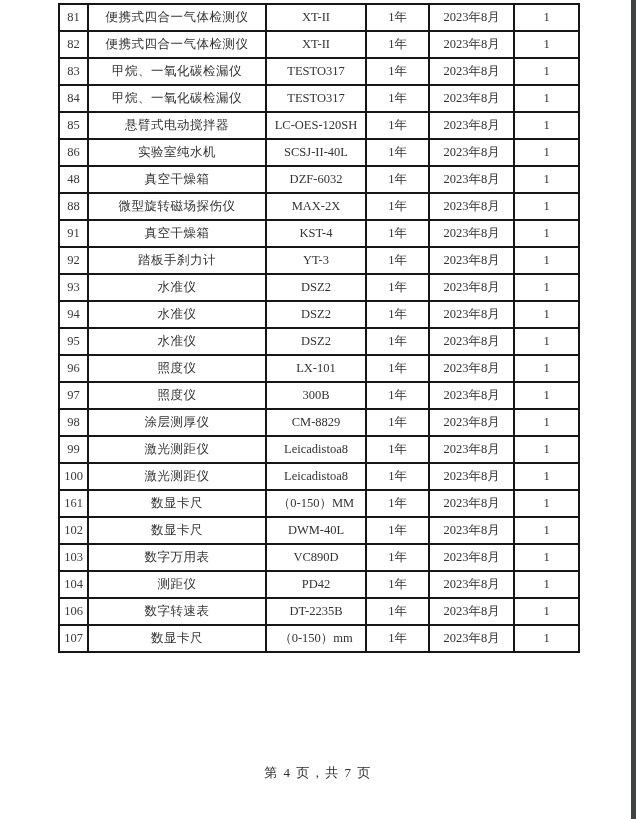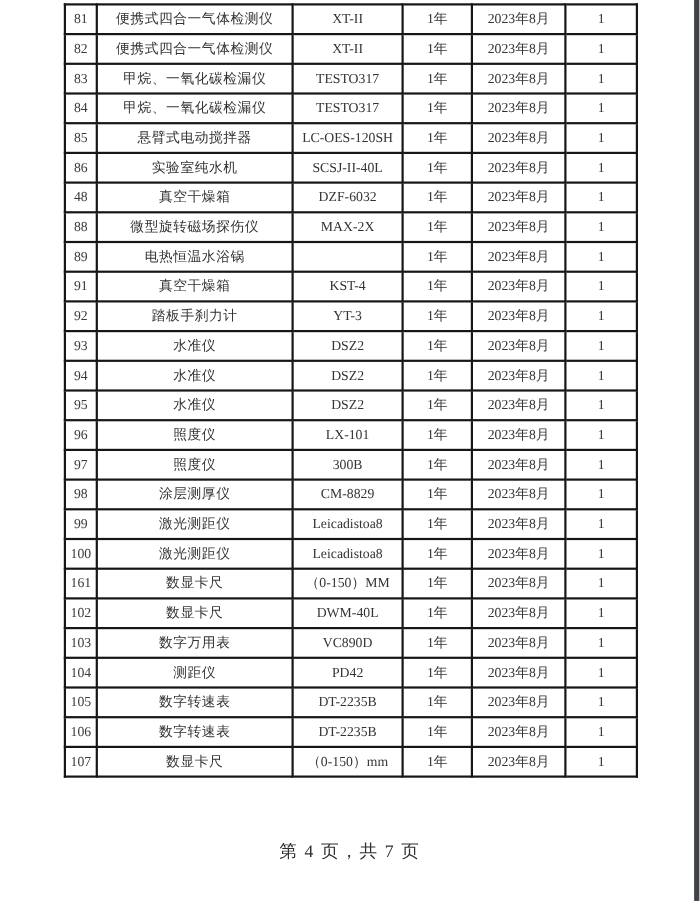--- a/index.html
+++ b/index.html
@@ -49,21 +49,21 @@
   td.c-model { font-size: 12px; }
   td.c-period{ font-size: 12.5px; }
   td.c-date  { font-size: 12.5px; border-radius: 13px; }
   td.c-qty   { font-size: 12px; }
   .footer {
     position: absolute;
     left: 58px;
     top: 764px;
     width: 520px;
     text-align: center;
-    font-size: 16px;
+    font-size: 13px;
     letter-spacing: 1.5px;
     color: #2f2f2f;
   }
   .viewer-edge {
     position: absolute;
     right: 0;
     top: 0;
     width: 5px;
     height: 819px;
     background: #3f4347;
@@ -143,28 +143,20 @@
   </tr>
           <tr>
     <td class="c-index">88</td>
     <td class="c-name">微型旋转磁场探伤仪</td>
     <td class="c-model">MAX-2X</td>
     <td class="c-period">1年</td>
     <td class="c-date">2023年8月</td>
     <td class="c-qty">1</td>
   </tr>
           <tr>
-    <td class="c-index">89</td>
-    <td class="c-name">电热恒温水浴锅</td>
-    <td class="c-model"></td>
-    <td class="c-period">1年</td>
-    <td class="c-date">2023年8月</td>
-    <td class="c-qty">1</td>
-  </tr>
-          <tr>
     <td class="c-index">91</td>
     <td class="c-name">真空干燥箱</td>
     <td class="c-model">KST-4</td>
     <td class="c-period">1年</td>
     <td class="c-date">2023年8月</td>
     <td class="c-qty">1</td>
   </tr>
           <tr>
     <td class="c-index">92</td>
     <td class="c-name">踏板手刹力计</td>
@@ -263,28 +255,20 @@
   </tr>
           <tr>
     <td class="c-index">104</td>
     <td class="c-name">测距仪</td>
     <td class="c-model">PD42</td>
     <td class="c-period">1年</td>
     <td class="c-date">2023年8月</td>
     <td class="c-qty">1</td>
   </tr>
           <tr>
-    <td class="c-index">105</td>
-    <td class="c-name">数字转速表</td>
-    <td class="c-model">DT-2235B</td>
-    <td class="c-period">1年</td>
-    <td class="c-date">2023年8月</td>
-    <td class="c-qty">1</td>
-  </tr>
-          <tr>
     <td class="c-index">106</td>
     <td class="c-name">数字转速表</td>
     <td class="c-model">DT-2235B</td>
     <td class="c-period">1年</td>
     <td class="c-date">2023年8月</td>
     <td class="c-qty">1</td>
   </tr>
           <tr>
     <td class="c-index">107</td>
     <td class="c-name">数显卡尺</td>

